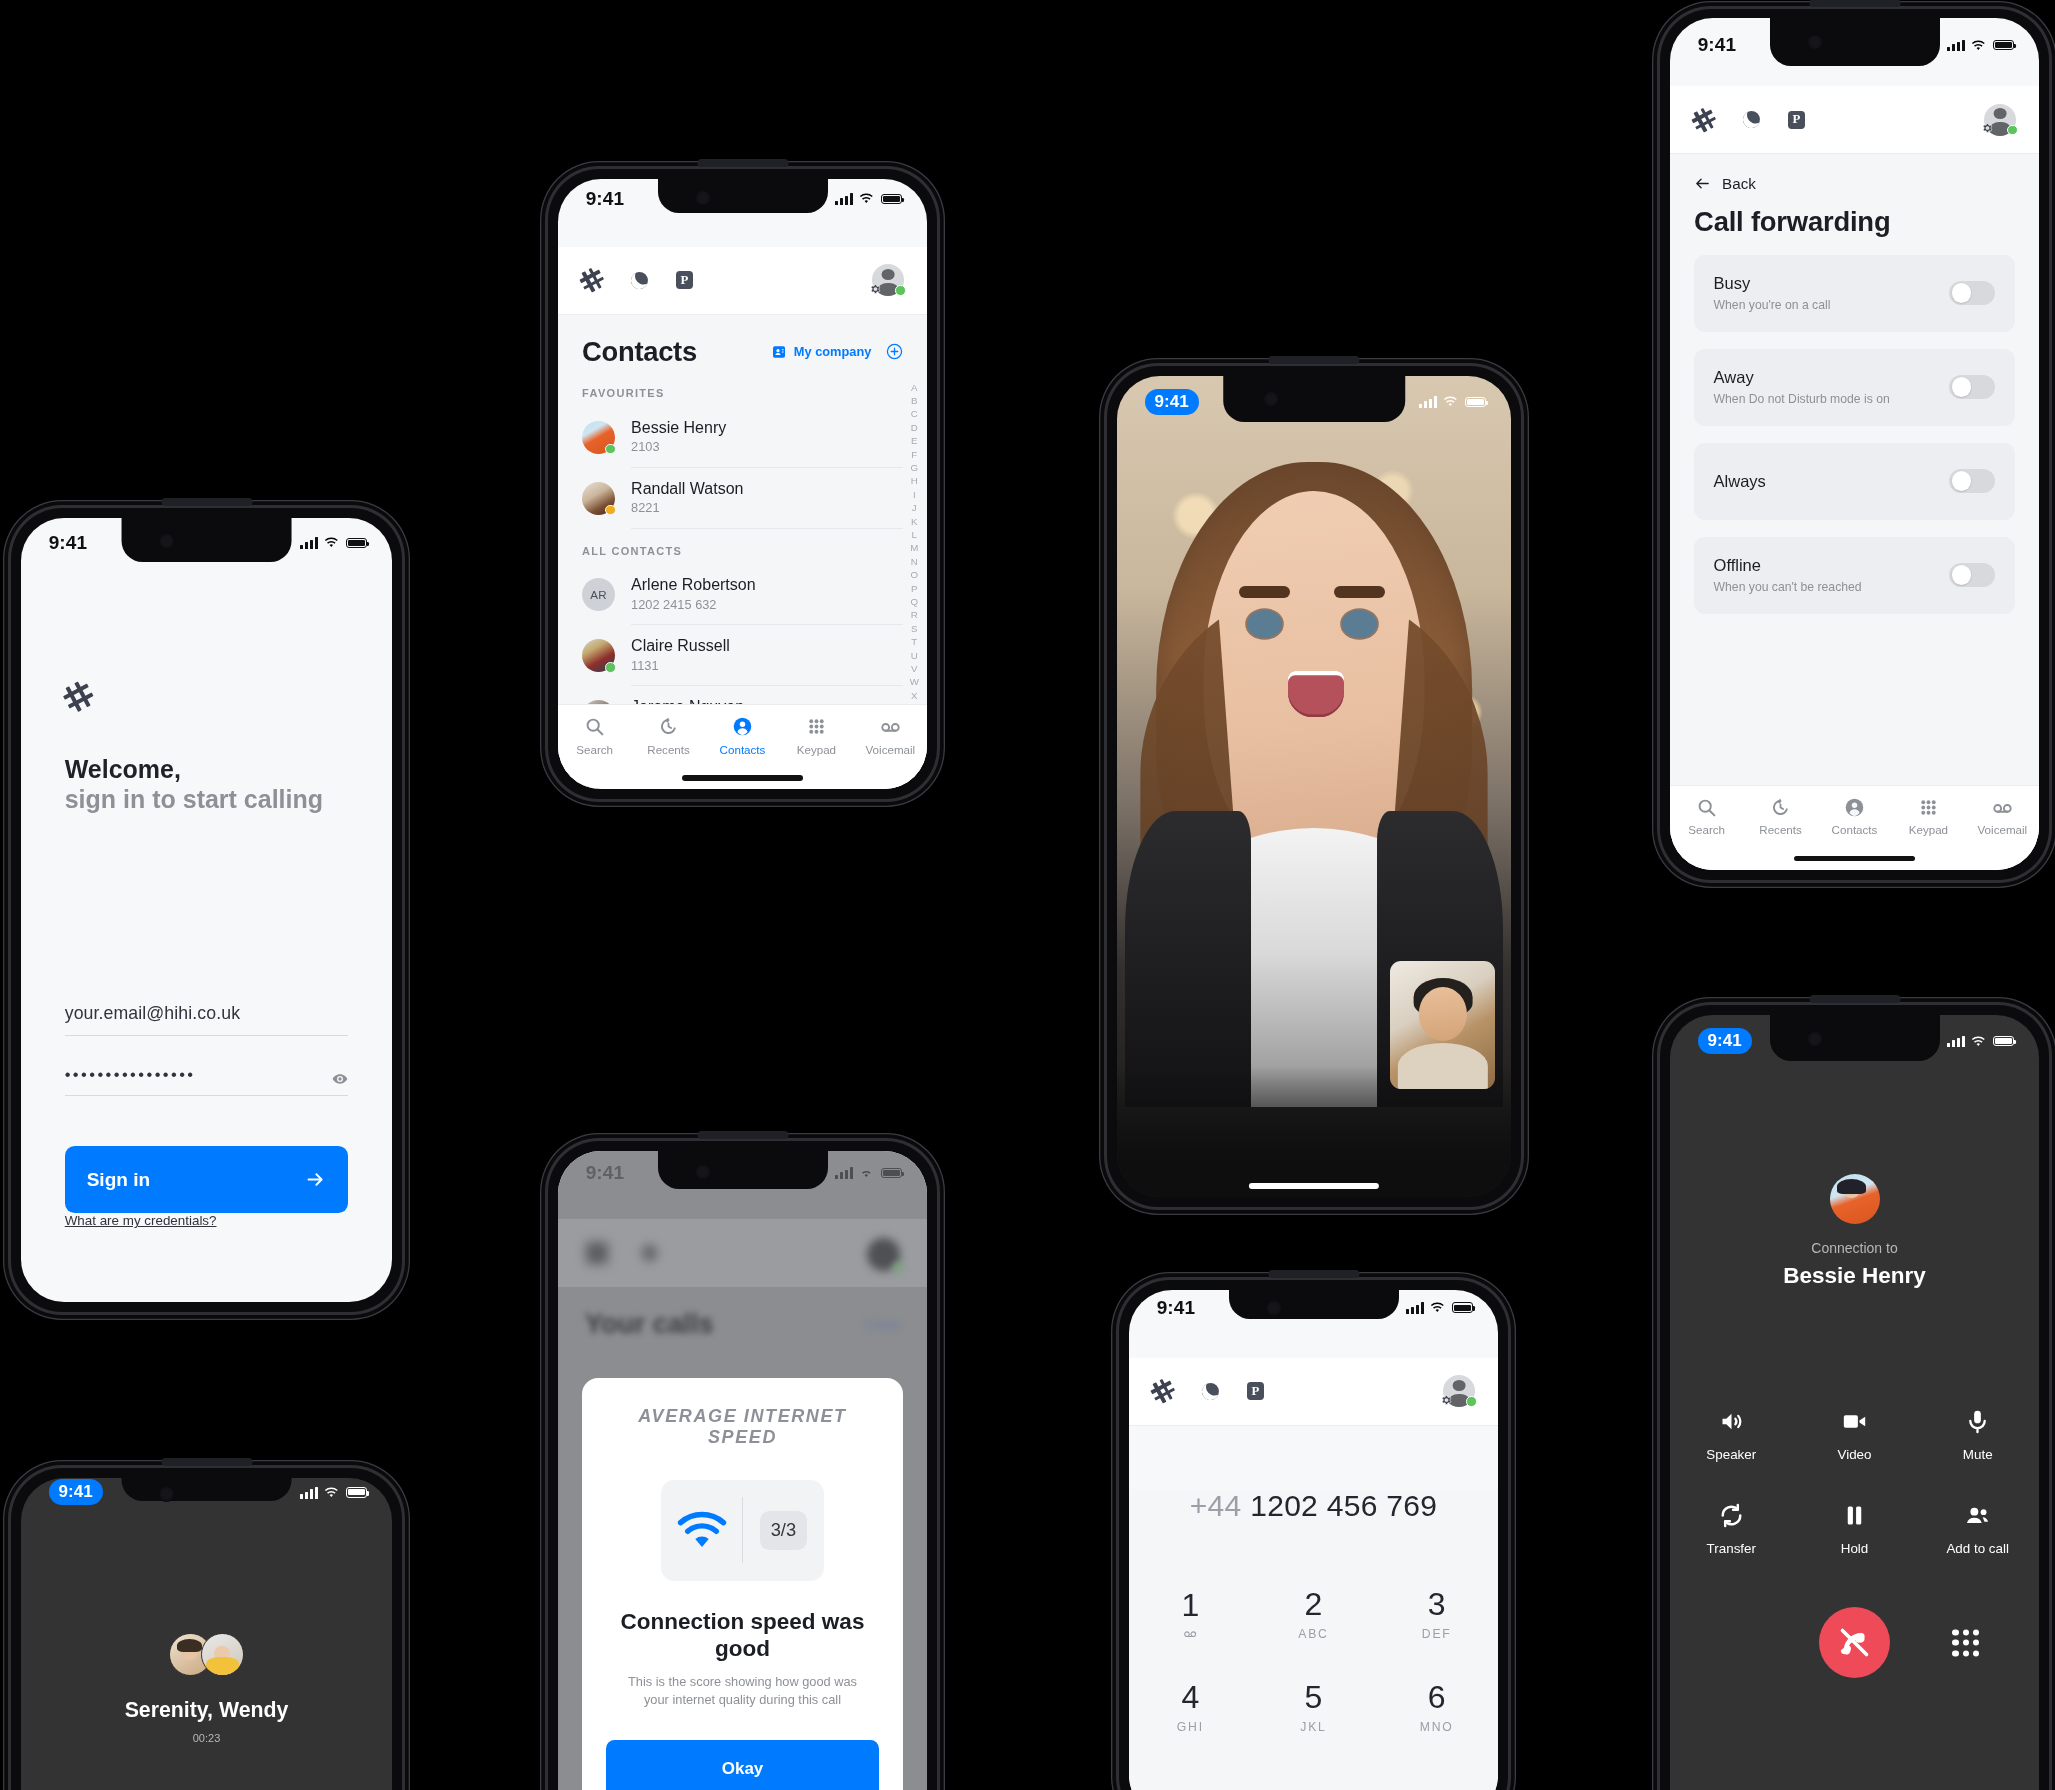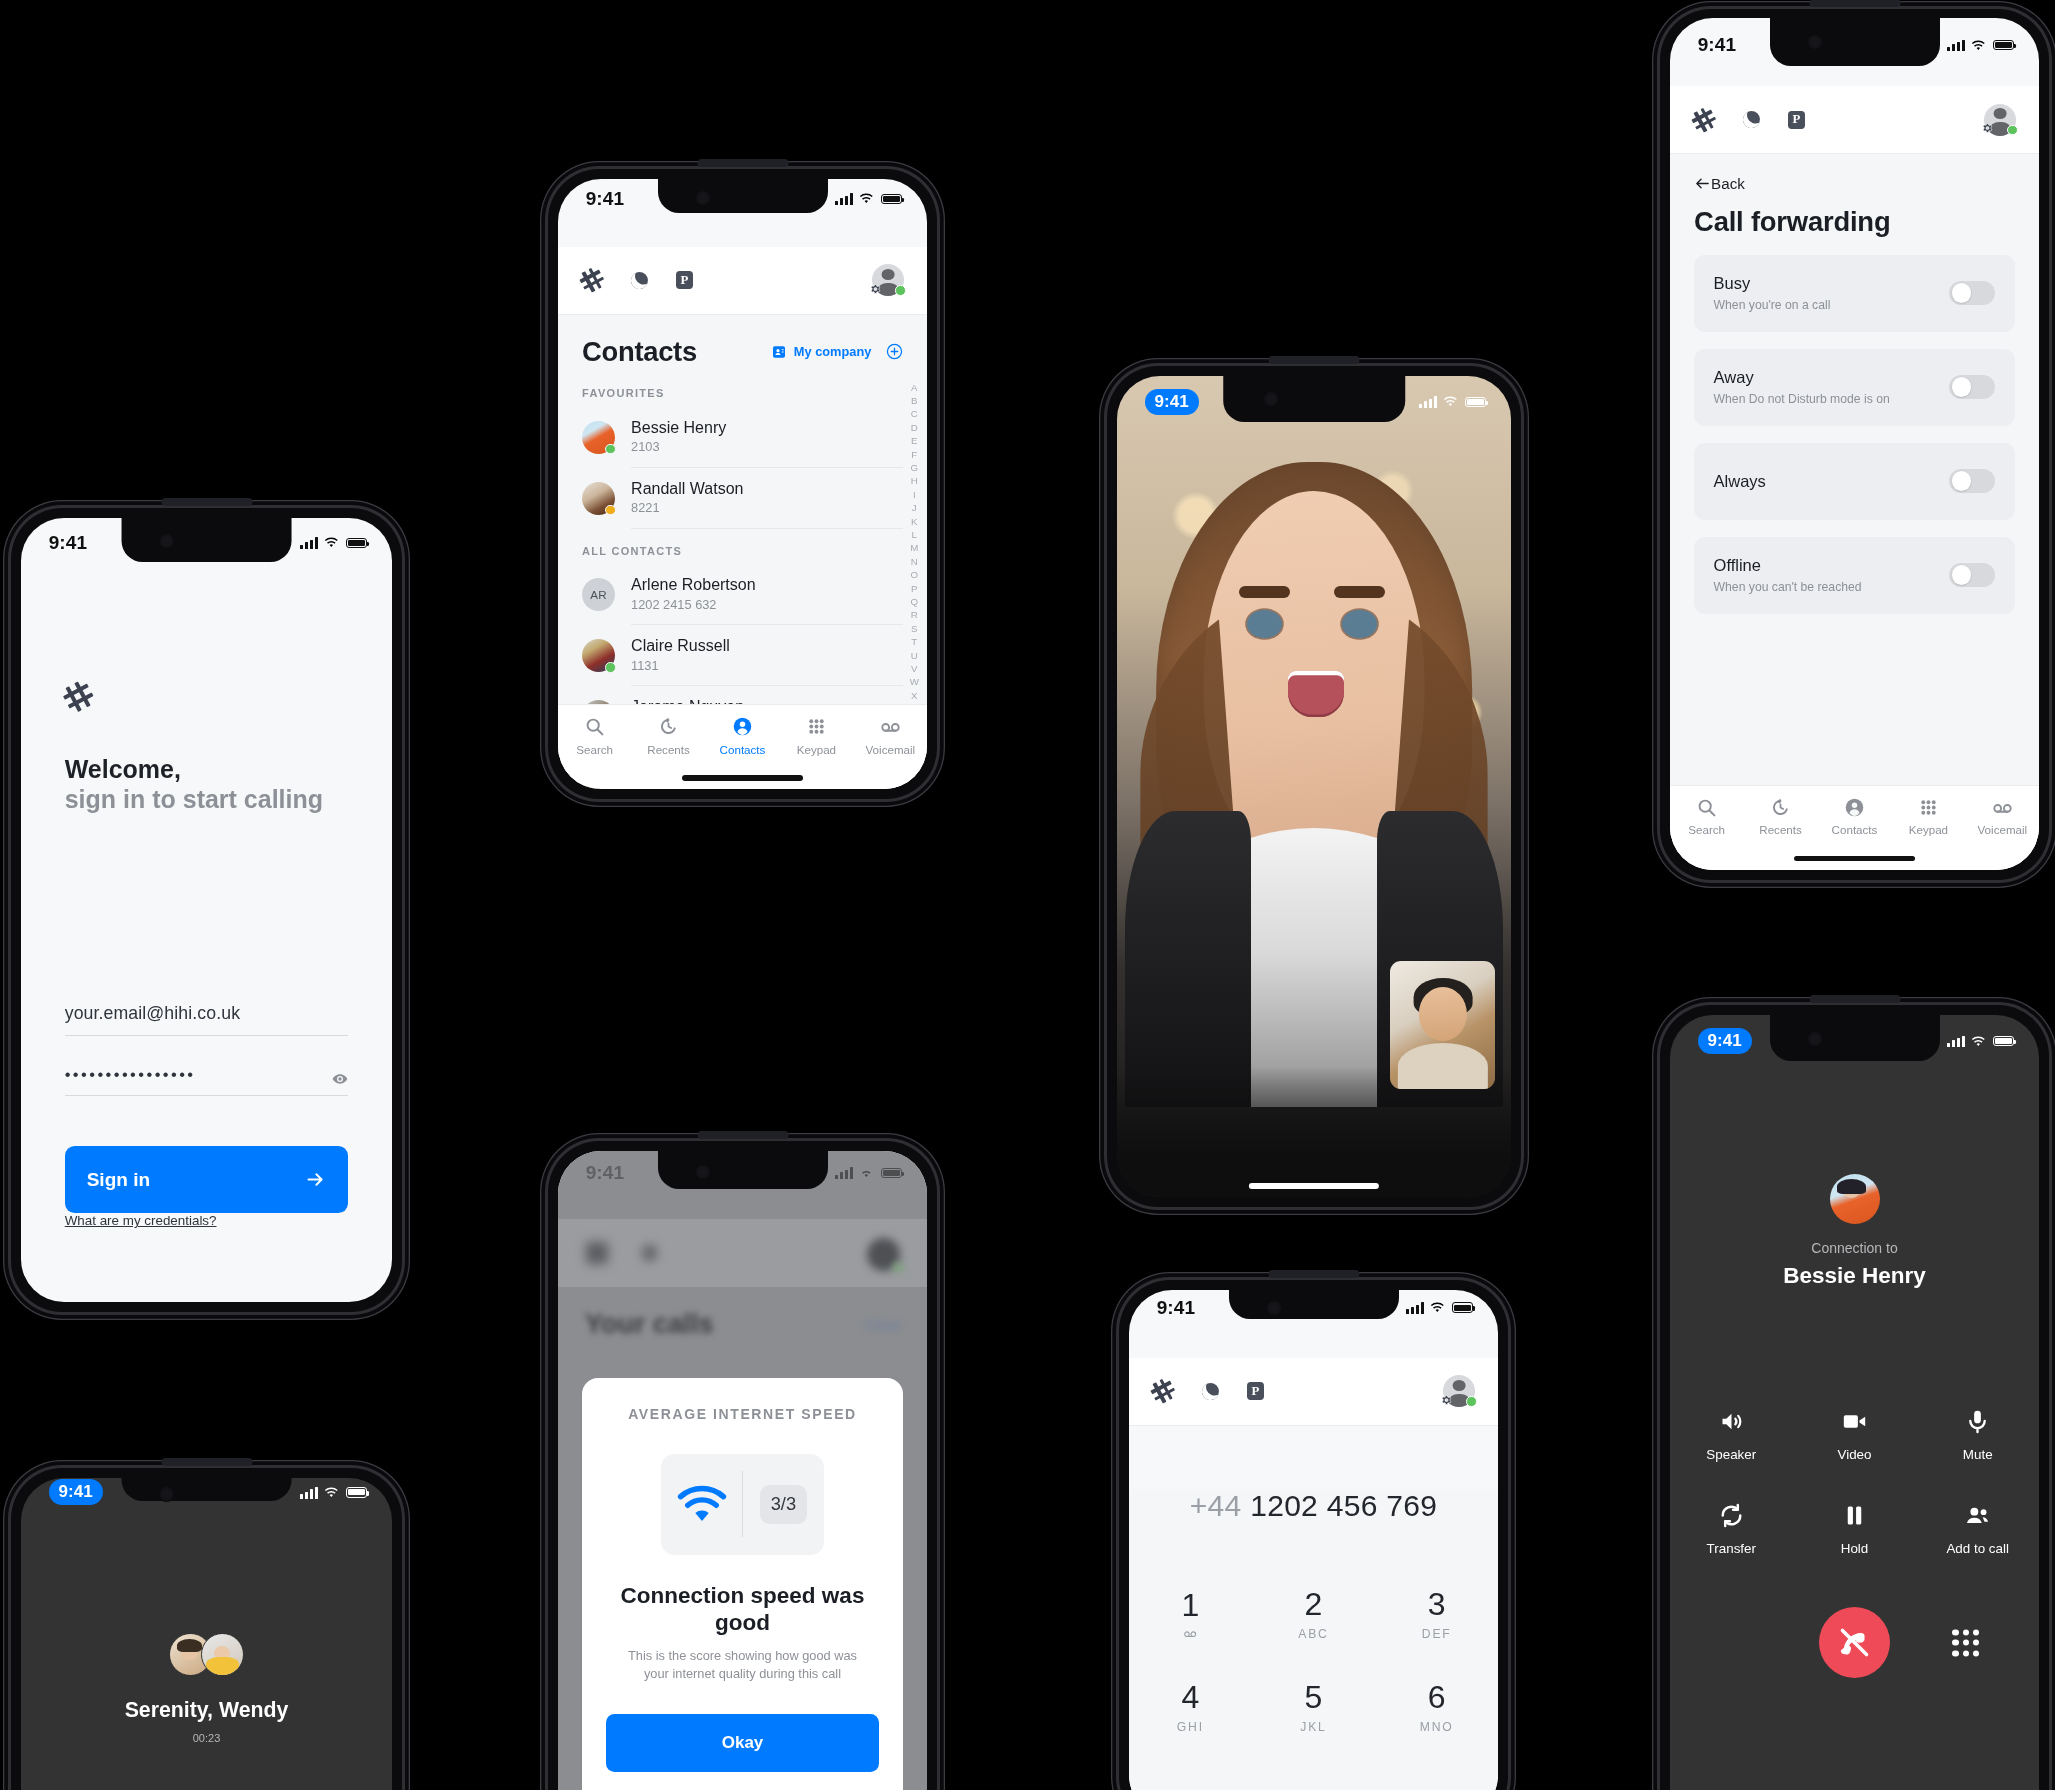--- a/index.html
+++ b/index.html
@@ -129,21 +129,21 @@
       background:#6a6c70; filter:blur(4.9px); border-radius:50%;}
   .blur-av{ position:absolute; right:27px; top:87px; width:33px;height:33px;border-radius:50%;
       background:#4e5054; filter:blur(4.3px);}
   .blur-avdot{ position:absolute; right:24.4px; top:112px; width:9.7px;height:9.7px;border-radius:50%;
       background:#7ba97b; filter:blur(3.7px);}
   .blur-title{ position:absolute; left:27px; top:157px; font-size:27.4px; font-weight:700;
       color:#3c3e42; filter:blur(3px); }
   .blur-clear{ position:absolute; right:27px; top:166px; font-size:14.6px; color:#6f7fa0; filter:blur(3px);}
   .modal{ position:absolute; left:24.4px; right:24.4px; top:227px; bottom:-24.4px;
       background:#fff; border-radius:16px; padding:28px 24.4px 0; text-align:center; }
-  .m-kicker{ font-size:14px; font-weight:700; letter-spacing:1.6px; color:#8d9197; }
+  .m-kicker{ font-size:18px; font-weight:700; letter-spacing:1.6px; color:#8d9197;font-style:italic; }
   .m-card{ margin:32px auto 0; width:163px; height:101px; background:#f2f3f5; border-radius:13.4px;
       display:flex; align-items:center; }
   .m-card .wifi-big{ flex:1; display:flex; align-items:center; justify-content:center; }
   .m-card .divider{ width:0.6px; height:66px; background:#dadce0; }
   .m-card .score{ flex:1; display:flex; align-items:center; justify-content:center; }
   .m-card .score span{ background:#e3e5e8; border-radius:9.7px; padding:8.5px 11px;
       font-size:18.3px; color:#33373e; }
   .m-title{ margin-top:27px; font-size:22.5px; font-weight:700; color:#1b1e24; line-height:1.2;}
   .m-desc{ margin-top:11px; font-size:12.8px; color:#8d9197; line-height:1.45; padding:0 11px;}
   .m-btn{ margin-top:30.5px; height:58px; border-radius:8.5px; background:#007bff; color:#fff;
@@ -204,21 +204,21 @@
   .kp-number .cc{ color:#9ba0a7; }
   .kp-grid{ display:grid; grid-template-columns:repeat(3,1fr); margin-top:45px; }
   .kp-key{ display:flex; flex-direction:column; align-items:center; justify-content:center;
       height:93px; }
   .kp-d{ font-size:32px; color:#23262c; font-weight:400; line-height:1;}
   .kp-s{ font-size:12.2px; letter-spacing:1.8px; color:#9ba0a7; margin-top:7.3px; }
   .kp-vm{ margin-top:8px; color:#9ba0a7; }
 
   
   #p6 { left:1660px; top:8.5px; width:389px; height:871px; }
-  .cf-back{ display:flex; align-items:center; padding:21px 24.4px 0; font-size:15.2px; color:#1b1e24;}
+  .cf-back{ display:flex; align-items:center; gap:11px; padding:21px 24.4px 0; font-size:15.2px; color:#1b1e24;}
   .cf-title{ padding:13.4px 24.4px 0; font-size:27.4px; font-weight:700; color:#1b1e24; letter-spacing:-0.2px;}
   .cf-desc{ padding:9.7px 24.4px 0; font-size:13.4px; color:#8d9197; line-height:1.5;}
   .cf-card{ margin:17px 24.4px 0; background:#eceef1; border-radius:11px; padding:18.3px 19.5px;
       display:flex; align-items:center; min-height:77px; }
   .cf-card .t{ flex:1; }
   .cf-card .t .n{ font-size:16.5px; color:#1b1e24; }
   .cf-card .t .s{ font-size:12.2px; color:#8d9197; margin-top:4.9px; }
   .toggle{ width:46px; height:24.4px; border-radius:13.4px; background:#d7d9dd; position:relative; flex:none;}
   .toggle:after{ content:""; position:absolute; left:2.4px; top:2.4px; width:19.5px; height:19.5px;
       border-radius:50%; background:#fff; box-shadow:0 0.6px 1.8px rgba(0,0,0,.2); }

